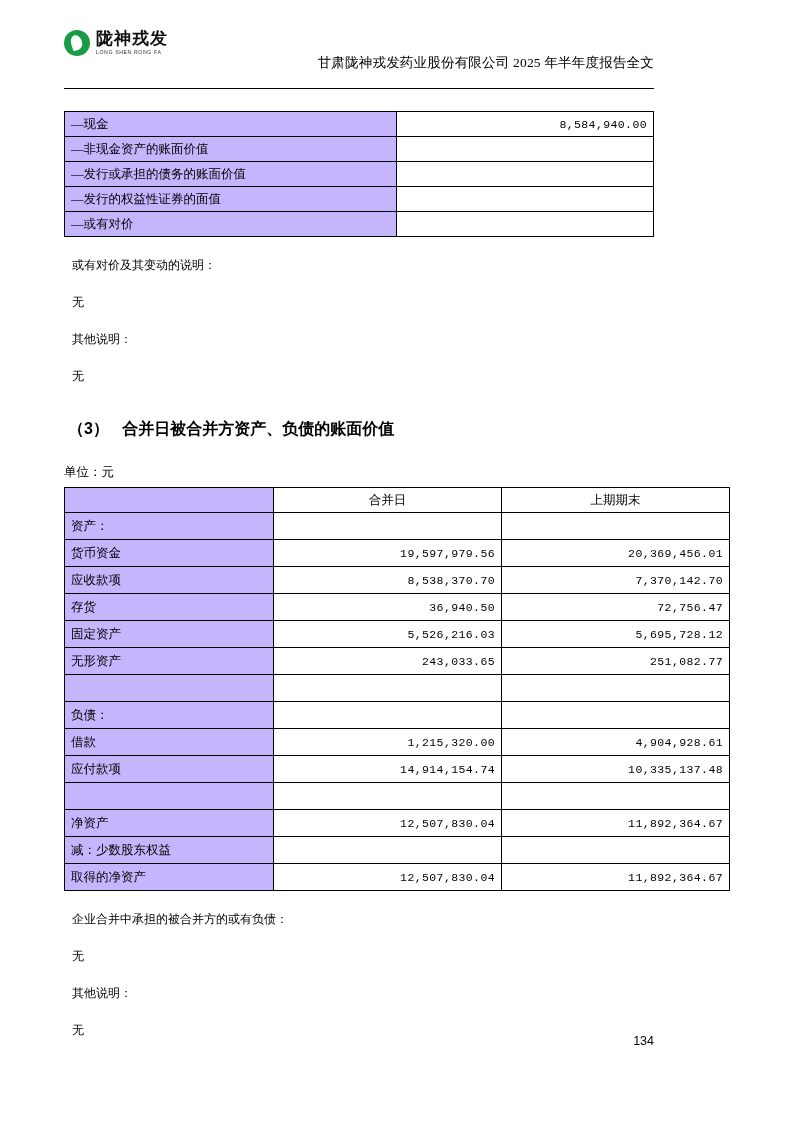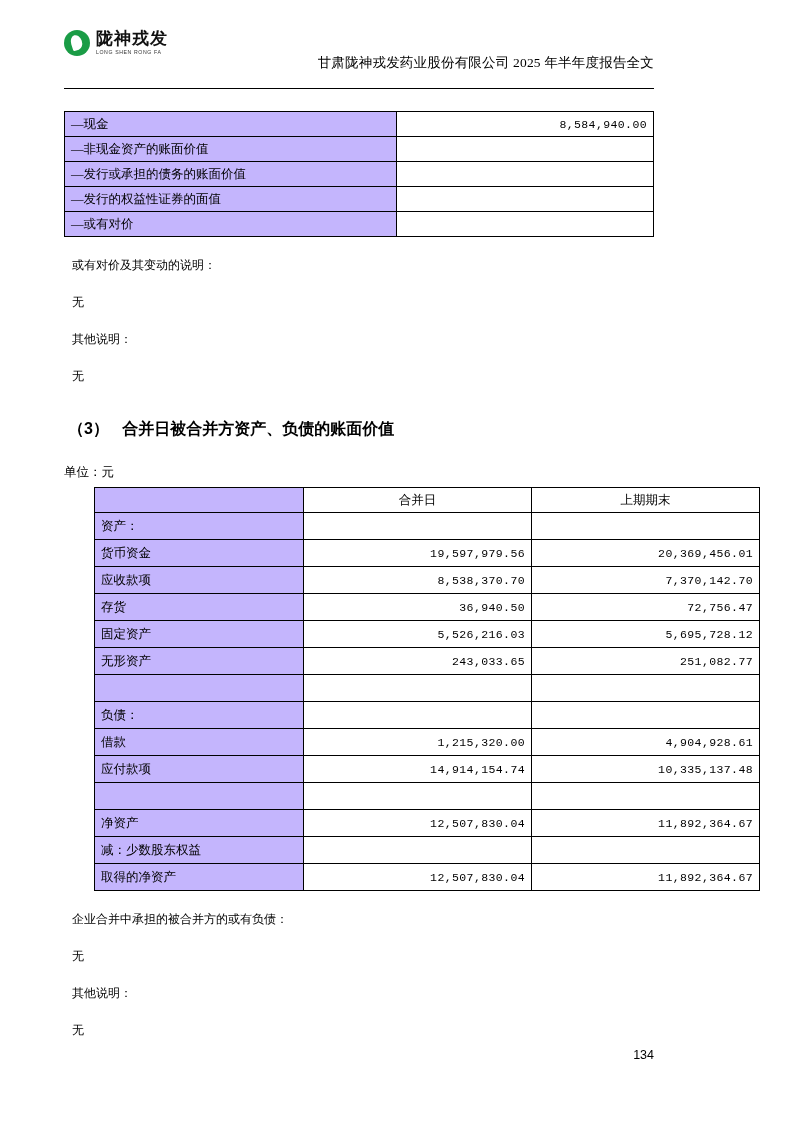--- a/index.html
+++ b/index.html
@@ -135,37 +135,36 @@
   }
   .unit-line {
     font-size: 12.5px;
     text-align: left;
     margin: 24px 8px 6px 0;
   }
 
   
   .table-two {
     margin-top: 2px;
-    margin-left: 30px;
   }
   .table-two col.c1 { width: 209px; }
   .table-two col.c2 { width: 228px; }
   .table-two col.c3 { width: 228px; }
   .table-two td {
     height: 20px;
   }
   .table-two td.spacer {
     height: 20px;
   }
 
   
   .footer {
     position: absolute;
     right: 64px;
-    bottom: 60px;
+    bottom: 74px;
     font-size: 12.5px;
     font-family: "Liberation Sans", sans-serif;
   }
 </style>
 </head>
 <body>
 
 <div class="page">
 
   <div class="header">

